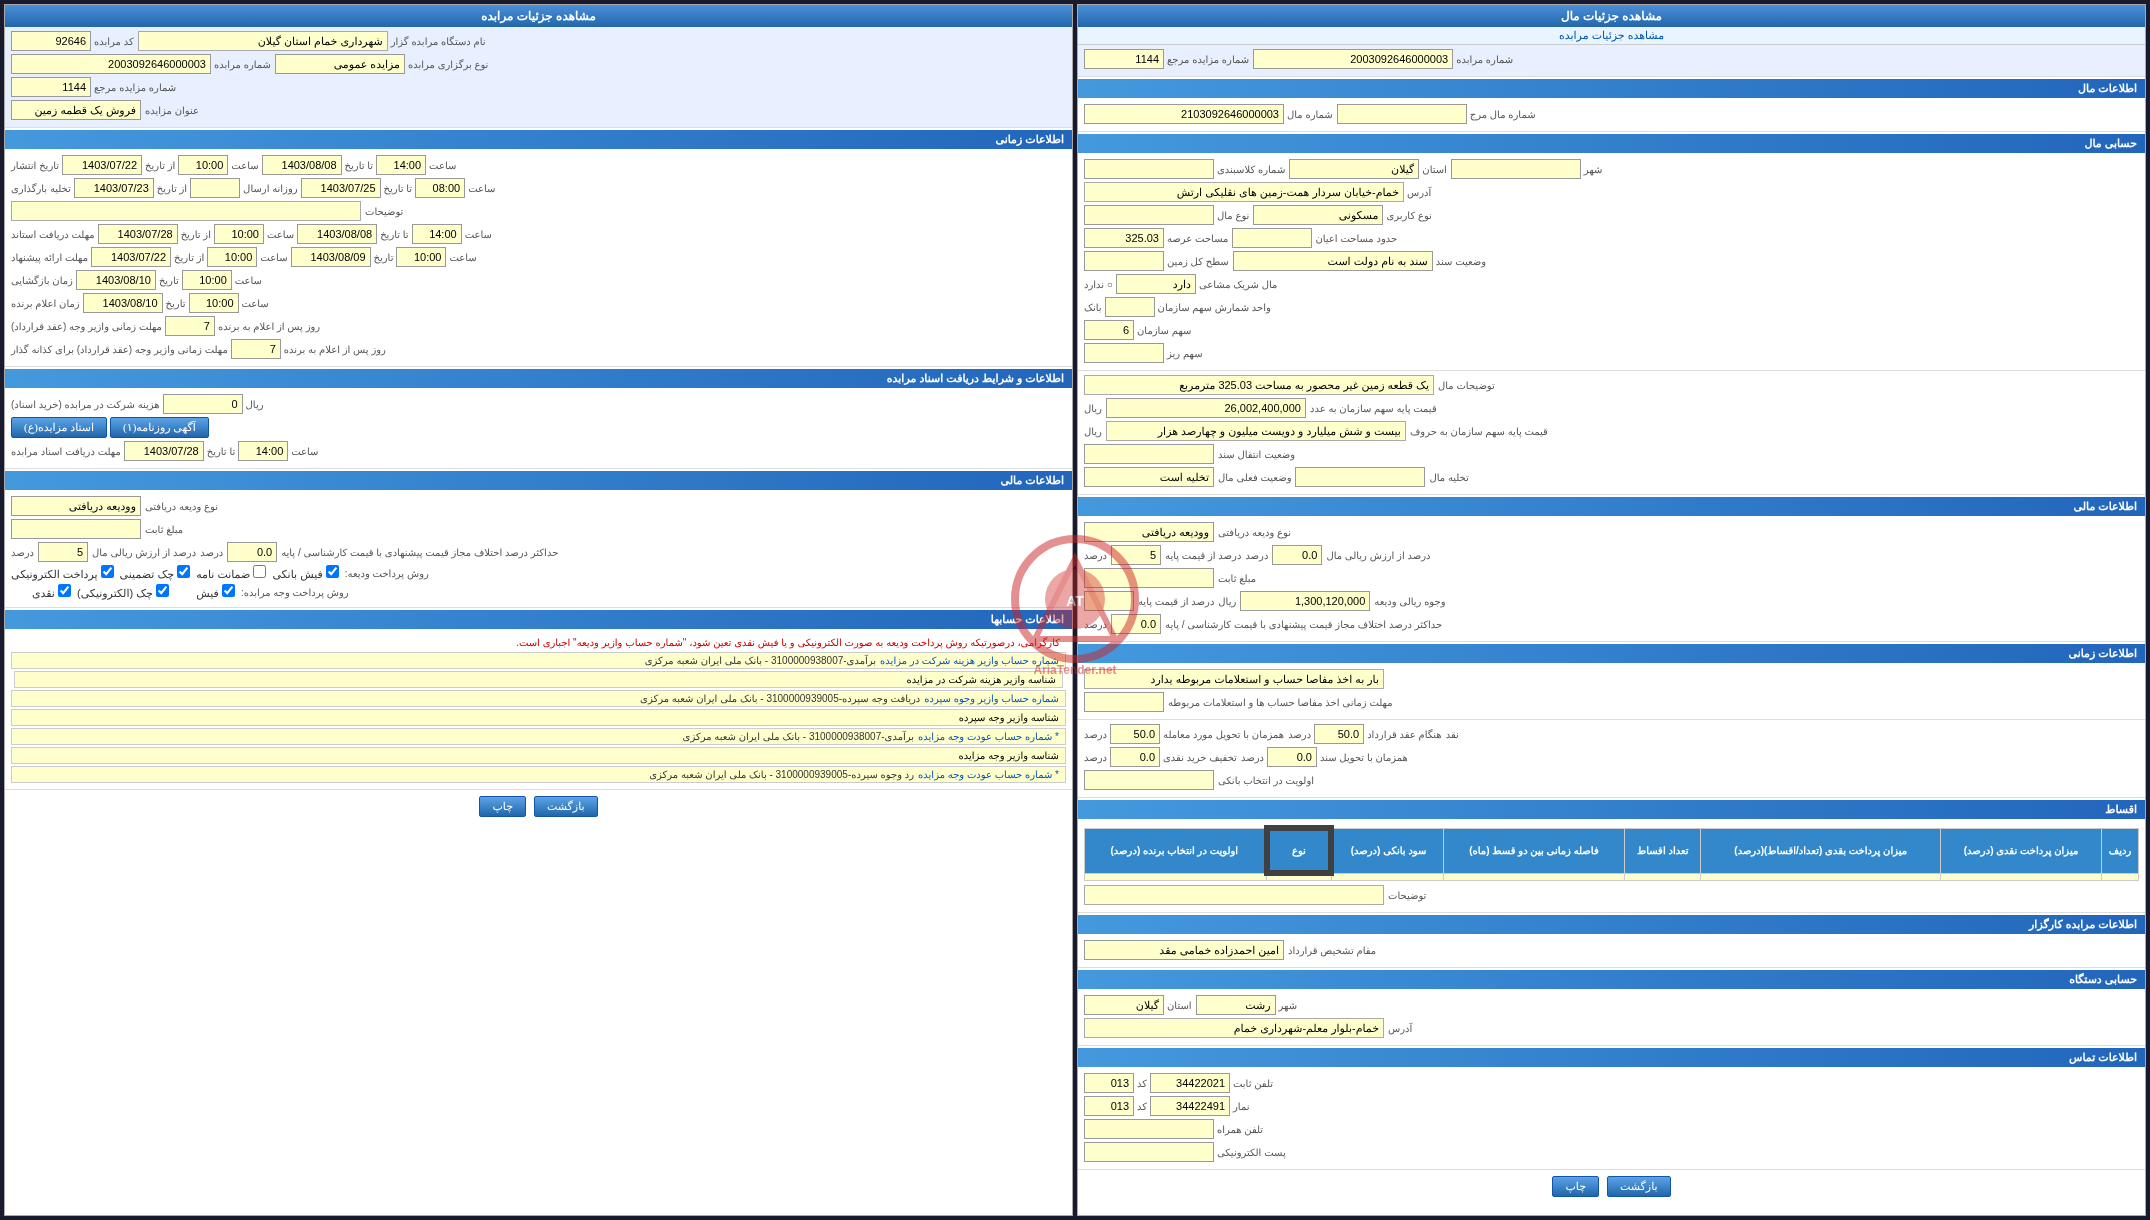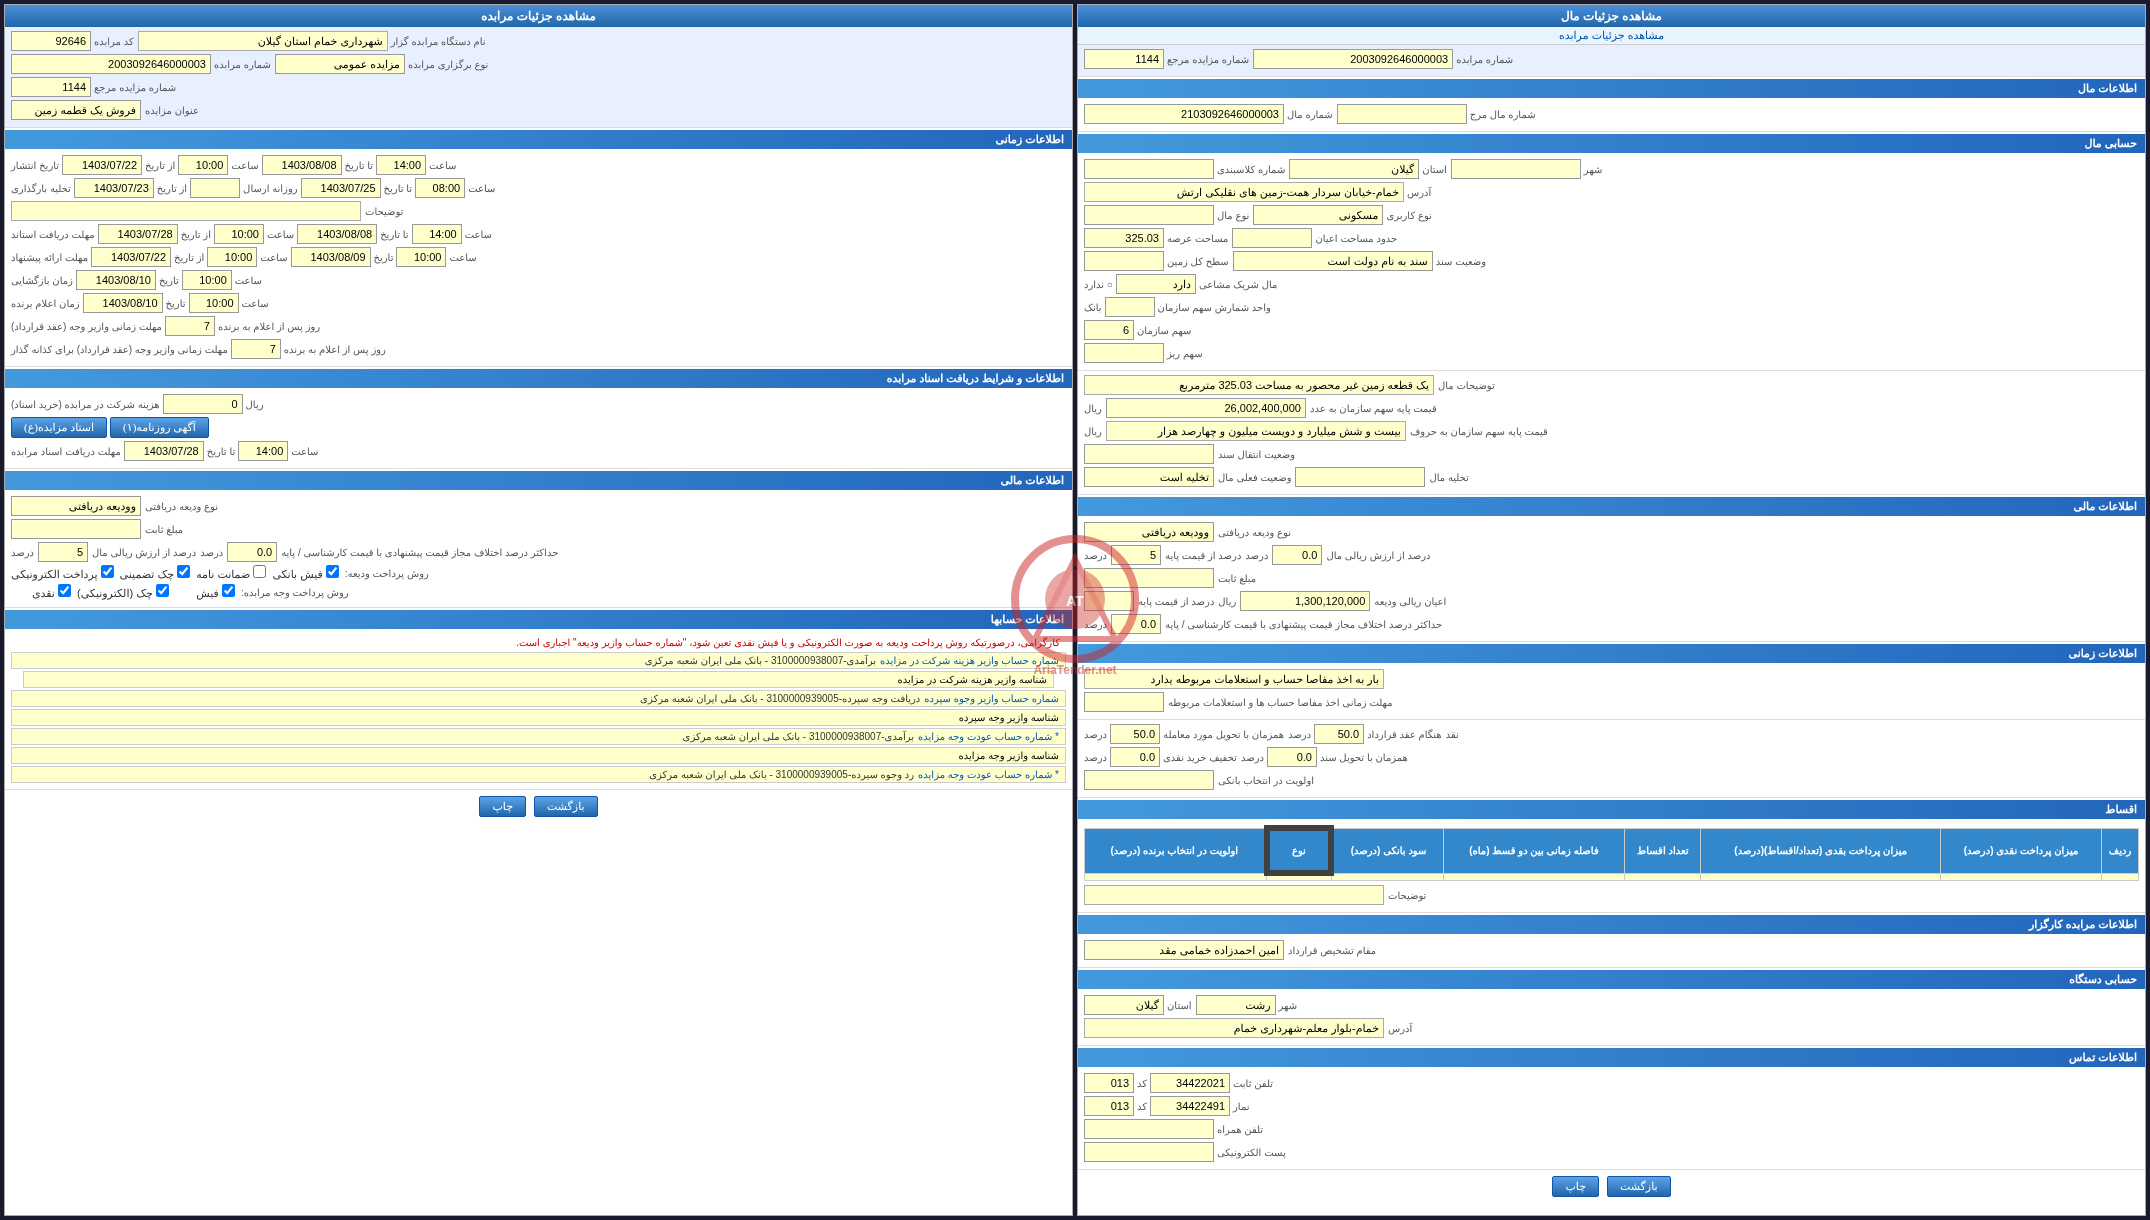--- a/index.html
+++ b/index.html
@@ -296,21 +296,21 @@
       <span class="inline-label">درصد</span>
       <span class="inline-label">درصد از قیمت پایه</span>
       <input class="form-input xsmall yellow-input" readonly="" value="5" style="">
       <span class="inline-label">درصد</span>
     </div>
     <div class="form-row">
       <span class="inline-label">مبلغ ثابت</span>
       <input class="form-input medium yellow-input" readonly="" style="">
     </div>
     <div class="form-row">
-      <span class="inline-label">اعیان ریالی ودیعه</span>
+      <span class="inline-label">وجوه ریالی ودیعه</span>
       <input class="form-input medium yellow-input" value="1,300,120,000" readonly="" style="">
       <span class="inline-label">ریال</span>
       <span class="inline-label">درصد از قیمت پایه</span>
       <input class="form-input xsmall yellow-input" readonly="" style="">
     </div>
     <div class="form-row">
       <span class="inline-label">حداکثر درصد اختلاف مجاز قیمت پیشنهادی با قیمت کارشناسی / پایه</span>
       <input class="form-input xsmall yellow-input" value="0.0" readonly="" style="">
       <span class="inline-label">درصد</span>
     </div>
@@ -651,21 +651,21 @@
   </div>
 
   <div class="section-title-blue">اطلاعات حسابها</div>
   <div class="form-section">
     <div class="info-text">کارگرامی، درصورتیکه روش پرداخت ودیعه به صورت الکترونیکی و یا فیش نقدی تعین شود، "شماره حساب وازیر ودیعه" اجباری است.</div>
 
     <div class="account-row">
       <span class="account-label">شماره حساب وازیر هزینه شرکت در مزایده</span>
       <span class="account-value">برآمدی-3100000938007 - بانک ملی ایران شعبه مرکزی</span>
     </div>
-    <div style="background:#ffffcc;border:1px solid #ccc;padding:2px 6px;margin:2px 12px;font-size:10px;">
+    <div style="background:#ffffcc;border:1px solid #ccc;padding:2px 6px;margin:2px 3px;font-size:10px;">
       <span>شناسه وازیر هزینه شرکت در مزایده</span>
     </div>
 
     <div class="account-row">
       <span class="account-label">شماره حساب وازیر وجوه سپرده</span>
       <span class="account-value">دریافت وجه سپرده-3100000939005 - بانک ملی ایران شعبه مرکزی</span>
     </div>
     <div style="background:#ffffcc;border:1px solid #ccc;padding:2px 6px;margin:2px 0;font-size:10px;">
       <span>شناسه وازیر وجه سپرده</span>
     </div>

